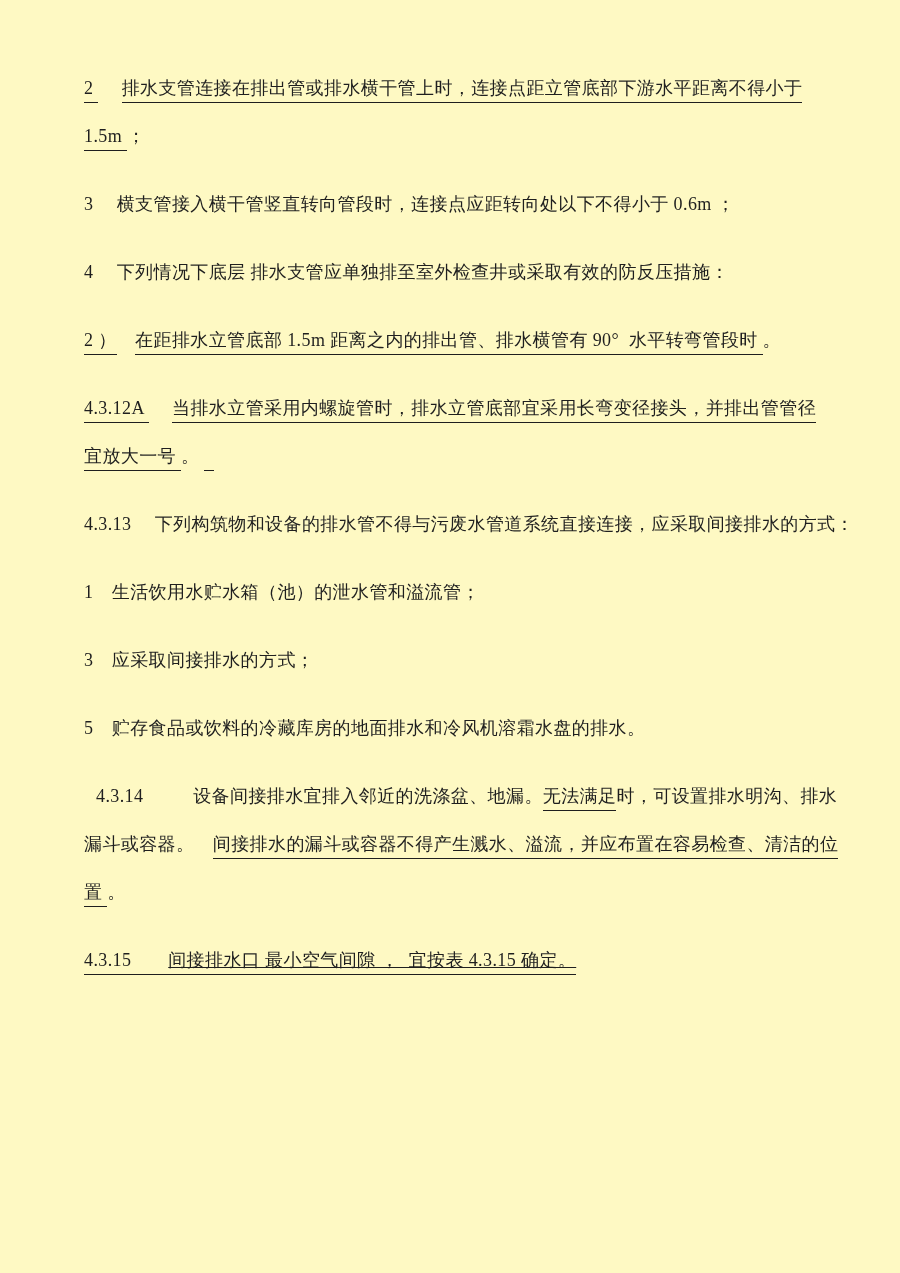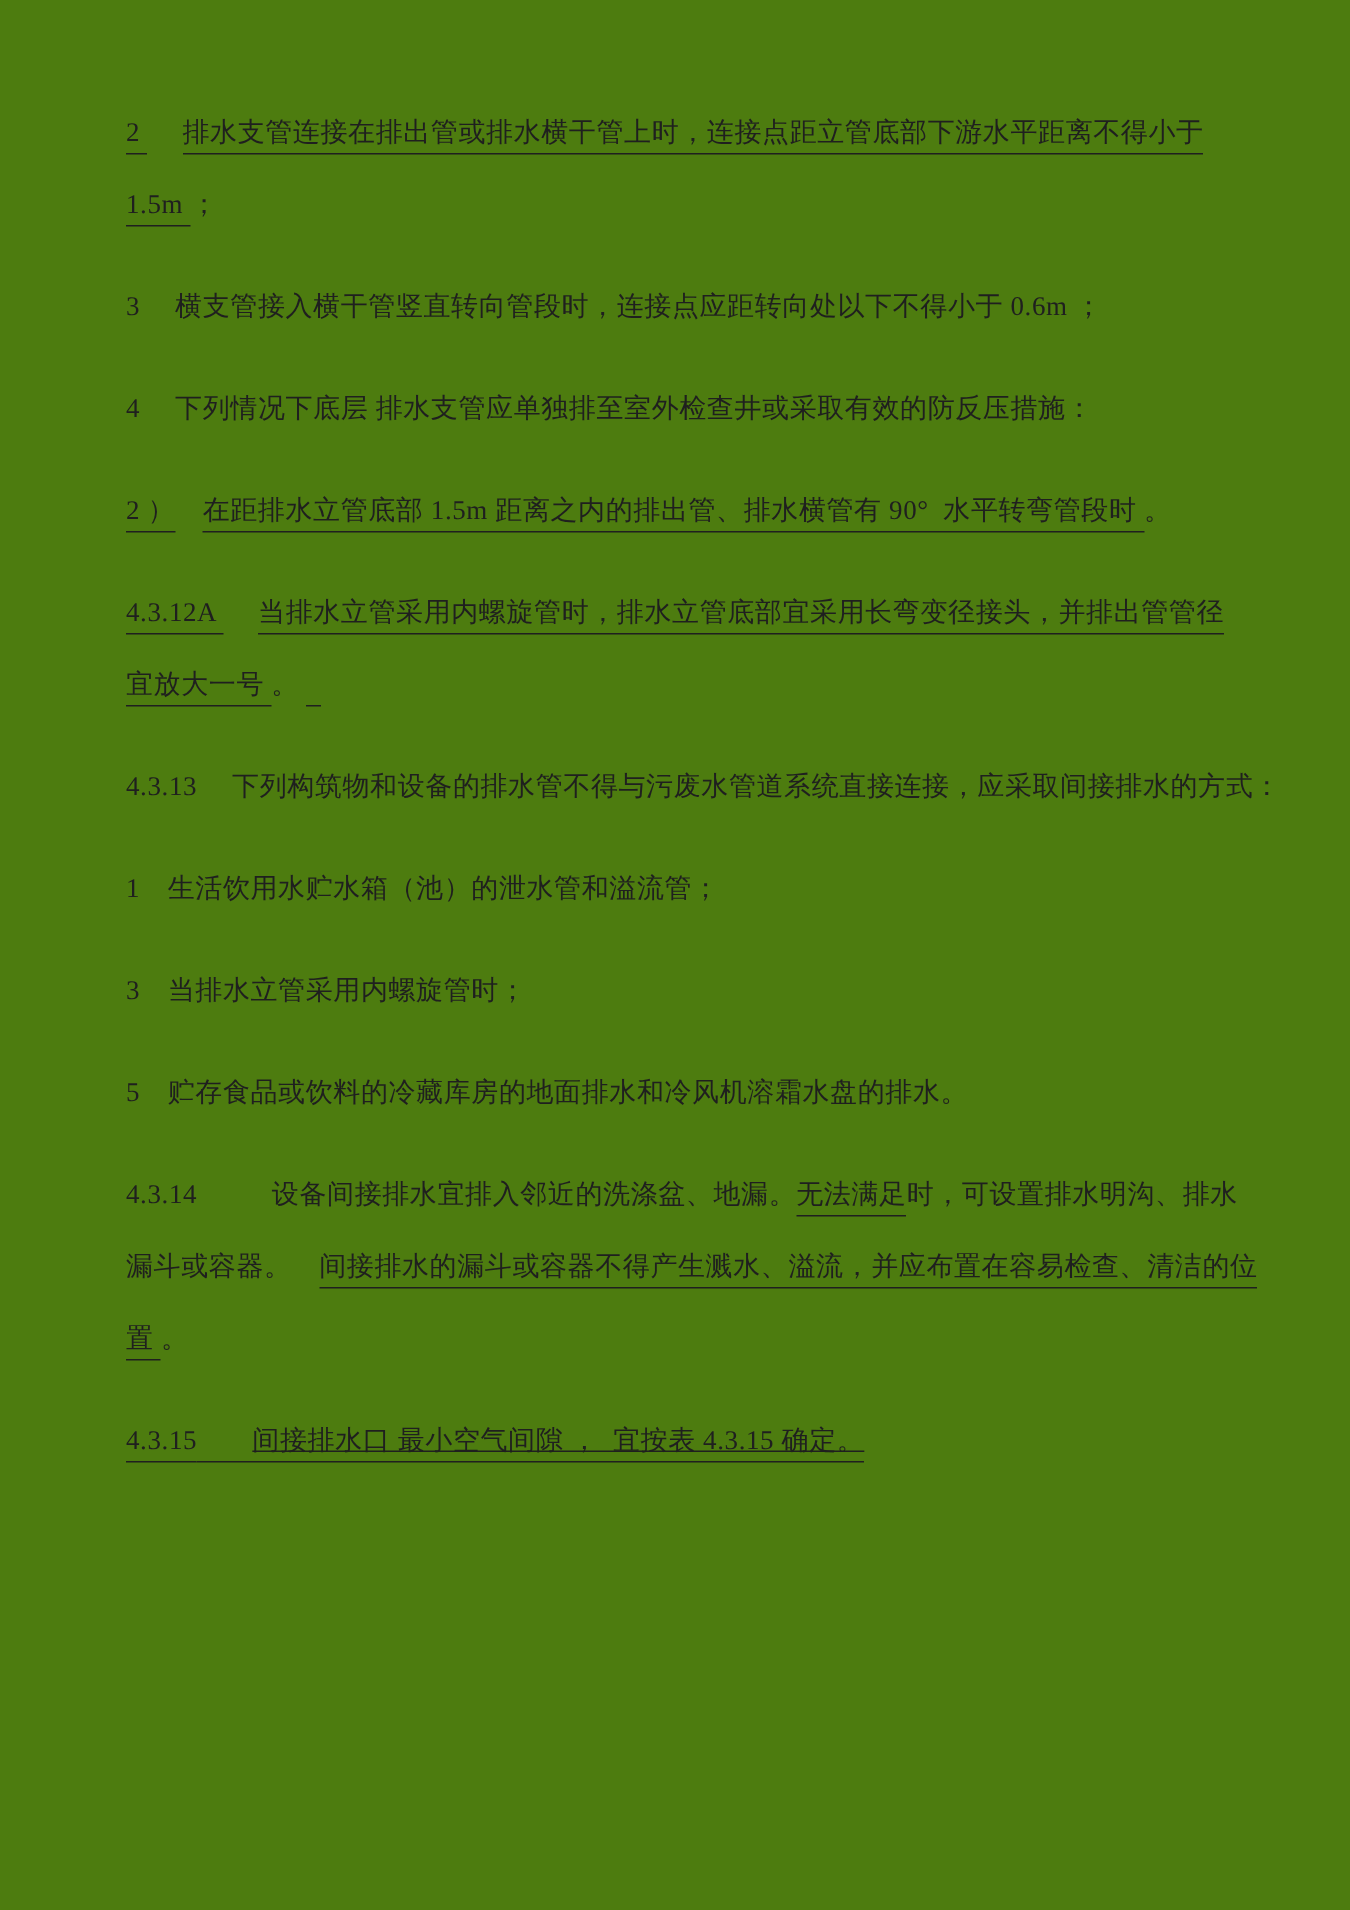--- a/index.html
+++ b/index.html
@@ -32,21 +32,21 @@
     white-space: pre;
   }
   .u {
     border-bottom: 1.5px solid #1f1f1f;
     padding-bottom: 4px;
   }
 </style>
 </head>
 <body>
 
-<div class="page" style="background: #4d7c0f; color: rgb(31, 31, 31);">
+<div class="page" style="background: #fef9c3; color: rgb(31, 31, 31);">
   <div>
       <div class="para">
         <div class="line"><span class="seg u" style="border-color: rgb(31, 31, 31);">2 </span><span class="seg" style="border-color: rgb(31, 31, 31);">　 </span><span class="seg u" style="border-color: rgb(31, 31, 31);">排水支管连接在排出管或排水横干管上时，连接点距立管底部下游水平距离不得小于</span></div>
         <div class="line"><span class="seg u" style="border-color: rgb(31, 31, 31);">1.5m </span><span class="seg" style="border-color: rgb(31, 31, 31);">；</span></div>
       </div>
       <div class="para">
         <div class="line"><span class="seg" style="border-color: rgb(31, 31, 31);">3</span><span class="seg" style="border-color: rgb(31, 31, 31);">　 </span><span class="seg" style="border-color: rgb(31, 31, 31);">横支管接入横干管竖直转向管段时，连接点应距转向处以下不得小于 0.6m ；</span></div>
       </div>
       <div class="para">
         <div class="line"><span class="seg" style="border-color: rgb(31, 31, 31);">4</span><span class="seg" style="border-color: rgb(31, 31, 31);">　 </span><span class="seg" style="border-color: rgb(31, 31, 31);">下列情况下底层 排水支管应单独排至室外检查井或采取有效的防反压措施：</span></div>
@@ -58,27 +58,27 @@
         <div class="line"><span class="seg u" style="border-color: rgb(31, 31, 31);">4.3.12A </span><span class="seg" style="border-color: rgb(31, 31, 31);">　 </span><span class="seg u" style="border-color: rgb(31, 31, 31);">当排水立管采用内螺旋管时，排水立管底部宜采用长弯变径接头，并排出管管径</span></div>
         <div class="line"><span class="seg u" style="border-color: rgb(31, 31, 31);">宜放大一号 </span><span class="seg" style="border-color: rgb(31, 31, 31);">。</span><span class="seg" style="border-color: rgb(31, 31, 31);"> </span><span class="seg u" style="border-color: rgb(31, 31, 31);">  </span></div>
       </div>
       <div class="para">
         <div class="line"><span class="seg" style="border-color: rgb(31, 31, 31);">4.3.13</span><span class="seg" style="border-color: rgb(31, 31, 31);">　 </span><span class="seg" style="border-color: rgb(31, 31, 31);">下列构筑物和设备的排水管不得与污废水管道系统直接连接，应采取间接排水的方式：</span></div>
       </div>
       <div class="para">
         <div class="line"><span class="seg" style="border-color: rgb(31, 31, 31);">1</span><span class="seg" style="border-color: rgb(31, 31, 31);">　</span><span class="seg" style="border-color: rgb(31, 31, 31);">生活饮用水贮水箱（池）的泄水管和溢流管；</span></div>
       </div>
       <div class="para">
-        <div class="line"><span class="seg" style="border-color: rgb(31, 31, 31);">3</span><span class="seg" style="border-color: rgb(31, 31, 31);">　</span><span class="seg" style="border-color: rgb(31, 31, 31);">当排水立管采用内螺旋管时；</span></div>
+        <div class="line"><span class="seg" style="border-color: rgb(31, 31, 31);">3</span><span class="seg" style="border-color: rgb(31, 31, 31);">　</span><span class="seg" style="border-color: rgb(31, 31, 31);">应采取间接排水的方式；</span></div>
       </div>
       <div class="para">
         <div class="line"><span class="seg" style="border-color: rgb(31, 31, 31);">5</span><span class="seg" style="border-color: rgb(31, 31, 31);">　</span><span class="seg" style="border-color: rgb(31, 31, 31);">贮存食品或饮料的冷藏库房的地面排水和冷风机溶霜水盘的排水。</span></div>
       </div>
       <div class="para">
-        <div class="line"><span class="seg" style="border-color: rgb(31, 31, 31);">4.3.14</span><span class="seg" style="border-color: rgb(31, 31, 31);">　　</span><span class="seg" style="border-color: rgb(31, 31, 31); margin-left: 13px;">设备间接排水宜排入邻近的洗涤盆、地漏。</span><span class="seg u" style="border-color: rgb(31, 31, 31);">无法满足</span><span class="seg" style="border-color: rgb(31, 31, 31); text-align: center;">时，可设置排水明沟、排水</span></div>
+        <div class="line"><span class="seg" style="border-color: rgb(31, 31, 31); margin-left: 12px;">4.3.14</span><span class="seg" style="border-color: rgb(31, 31, 31);">　　</span><span class="seg" style="border-color: rgb(31, 31, 31); margin-left: 13px;">设备间接排水宜排入邻近的洗涤盆、地漏。</span><span class="seg u" style="border-color: rgb(31, 31, 31);">无法满足</span><span class="seg" style="border-color: rgb(31, 31, 31); text-align: center;">时，可设置排水明沟、排水</span></div>
         <div class="line"><span class="seg" style="border-color: rgb(31, 31, 31);">漏斗或容器。</span><span class="seg" style="border-color: rgb(31, 31, 31);">　</span><span class="seg u" style="border-color: rgb(31, 31, 31);">间接排水的漏斗或容器不得产生溅水、溢流，并应布置在容易检查、清洁的位</span></div>
         <div class="line"><span class="seg u" style="border-color: rgb(31, 31, 31);">置 </span><span class="seg" style="border-color: rgb(31, 31, 31);">。</span></div>
       </div>
       <div class="para">
         <div class="line"><span class="seg u" style="border-color: rgb(31, 31, 31);">4.3.15</span><span class="seg u" style="border-color: rgb(31, 31, 31);">　　</span><span class="seg u" style="border-color: rgb(31, 31, 31); text-decoration: underline;">间接排水口 最小空气间隙 ，  宜按表 4.3.15 确定。</span></div>
       </div>
     </div>
 </div>
 
 </body></html>

